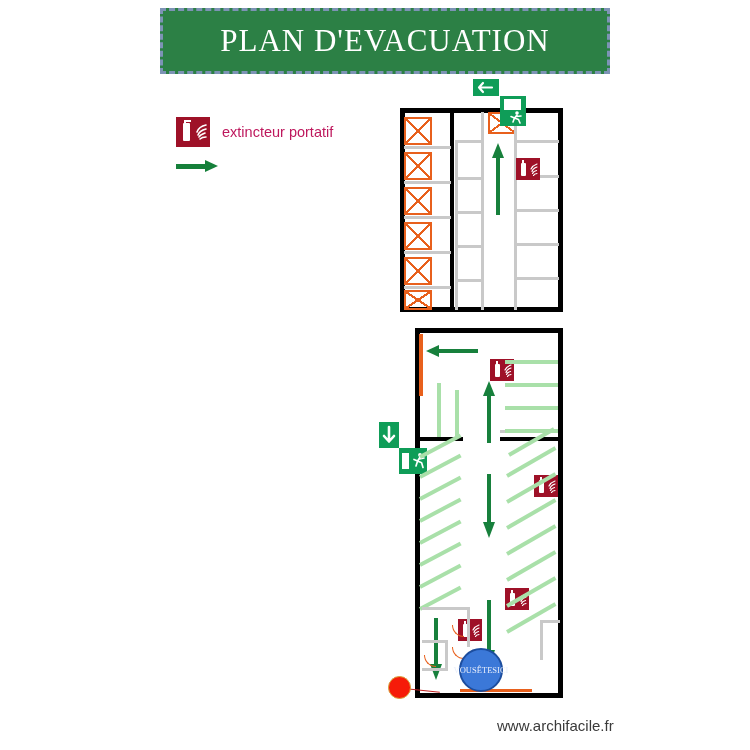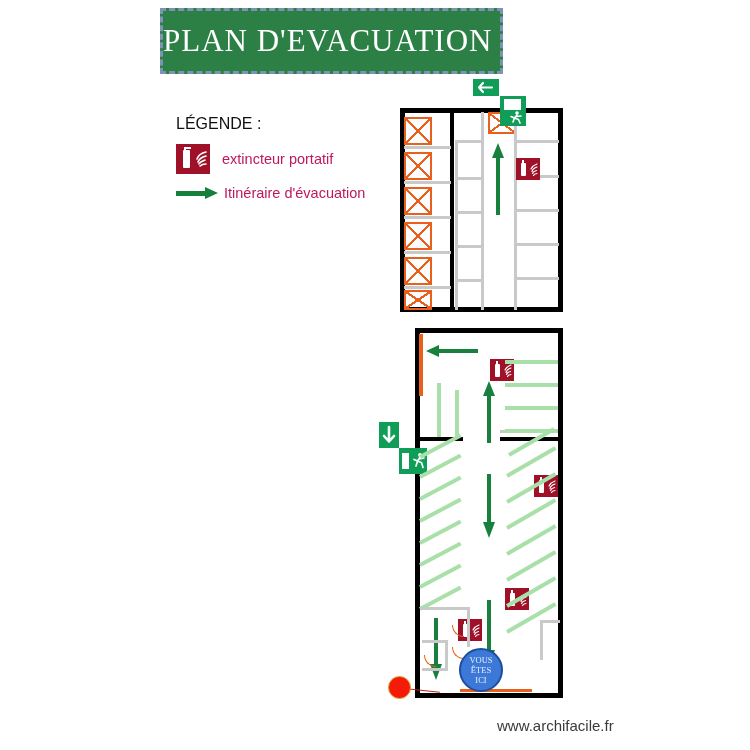--- a/index.html
+++ b/index.html
@@ -7,25 +7,25 @@
     width:750px;height:750px;
     background:#ffffff;
     font-family:"Liberation Sans", sans-serif;
     position:relative;
     overflow:hidden;
   }
   .root{position:absolute;left:0;top:0;width:750px;height:750px;}
 
   
   #title-banner{
-    position:absolute;left:160px;top:8px;width:343px;height:66px;
+    position:absolute;left:160px;top:8px;width:450px;height:66px;
     background:#2c8045;
     border:3px dashed #7d93b5;
     box-sizing:border-box;
-    display:flex;align-items:center;justify-content:flex-start;
+    display:flex;align-items:center;justify-content:center;
   }
   #title-text{
     color:#ffffff;
     font-family:"Liberation Serif", serif;
     font-size:31px;
     letter-spacing:1px;
     white-space:nowrap;
   }
 
   
@@ -83,21 +83,21 @@
   .door-arc{position:absolute;border:1.5px solid #e8601c;border-radius:0 0 0 100%;box-sizing:border-box;}
 
   
   .pico{position:absolute;}
   .ext-s{background:#9e1128;position:relative;}
   .exit-s{background:#0f9d58;position:relative;}
 
   #here-badge{
     position:absolute;left:459px;top:648px;width:44px;height:44px;border-radius:50%;
     background:#3b78d8;border:2px solid #1c4d9e;box-sizing:border-box;
-    display:flex;flex-direction:column;align-items:center;justify-content:center;
+    display:flex;flex-direction:row;align-items:center;justify-content:center;
     color:#e8eefb;font-family:"Liberation Serif", serif;font-size:8.5px;line-height:10px;
     text-align:center;
   }
 
   #watermark{
     position:absolute;left:497px;top:717px;font-size:15px;color:#3a3a3a;white-space:nowrap;
   }
 
   #cut-dot{position:absolute;left:388px;top:676px;width:23px;height:23px;border-radius:50%;
     background:#f61b09;border:1px solid #d9a43a;box-sizing:border-box;}
@@ -107,21 +107,20 @@
 </head>
 <body>
 
 <div class="root">
 
   <div id="title-banner">
     <div id="title-text">PLAN D'EVACUATION</div>
   </div>
 
   <div id="legend">
-    <div id="legend-title">LÉGENDE :</div>
 
     <div class="legend-row">
       <div class="legend-swatch">
         <span class="ext-ico" style="width:34px;height:30px;">
           <span class="body" style="left:7px;top:6px;width:7px;height:18px;"></span>
           <span class="nozzle" style="left:8px;top:3px;width:2px;height:4px;"></span>
           <span class="nozzle" style="left:9px;top:3px;width:6px;height:2px;"></span>
           <svg class="flame" style="left:17px;top:6px;" width="14" height="18" viewBox="0 0 14 18">
             <path d="M13 2 C8 3 5 6 4 9 M13 6 C9 7 6 9 5 12 M12 10 C9 11 7 12 6 14 M13 14 C10 14 8 15 7 16" stroke="#fff" stroke-width="1.6" fill="none" stroke-linecap="round"></path>
           </svg>
@@ -131,21 +130,20 @@
     </div>
 
 
     <div class="legend-row">
       <div class="legend-swatch">
         <span class="legend-arrow">
           <span class="shaft"></span>
             <span class="head"></span>
         </span>
       </div>
-      <div class="legend-label" style="margin-left:8px;">Itinéraire d'évacuation</div>
     </div>
 
   </div>
 
   <div id="plan">
 
     <div class="wall" style="left:400px;top:108px;width:163px;height:5px;"></div>
     <div class="wall" style="left:400px;top:307px;width:163px;height:5px;"></div>
     <div class="wall" style="left:400px;top:108px;width:5px;height:204px;"></div>
     <div class="wall" style="left:558px;top:108px;width:5px;height:204px;"></div>

